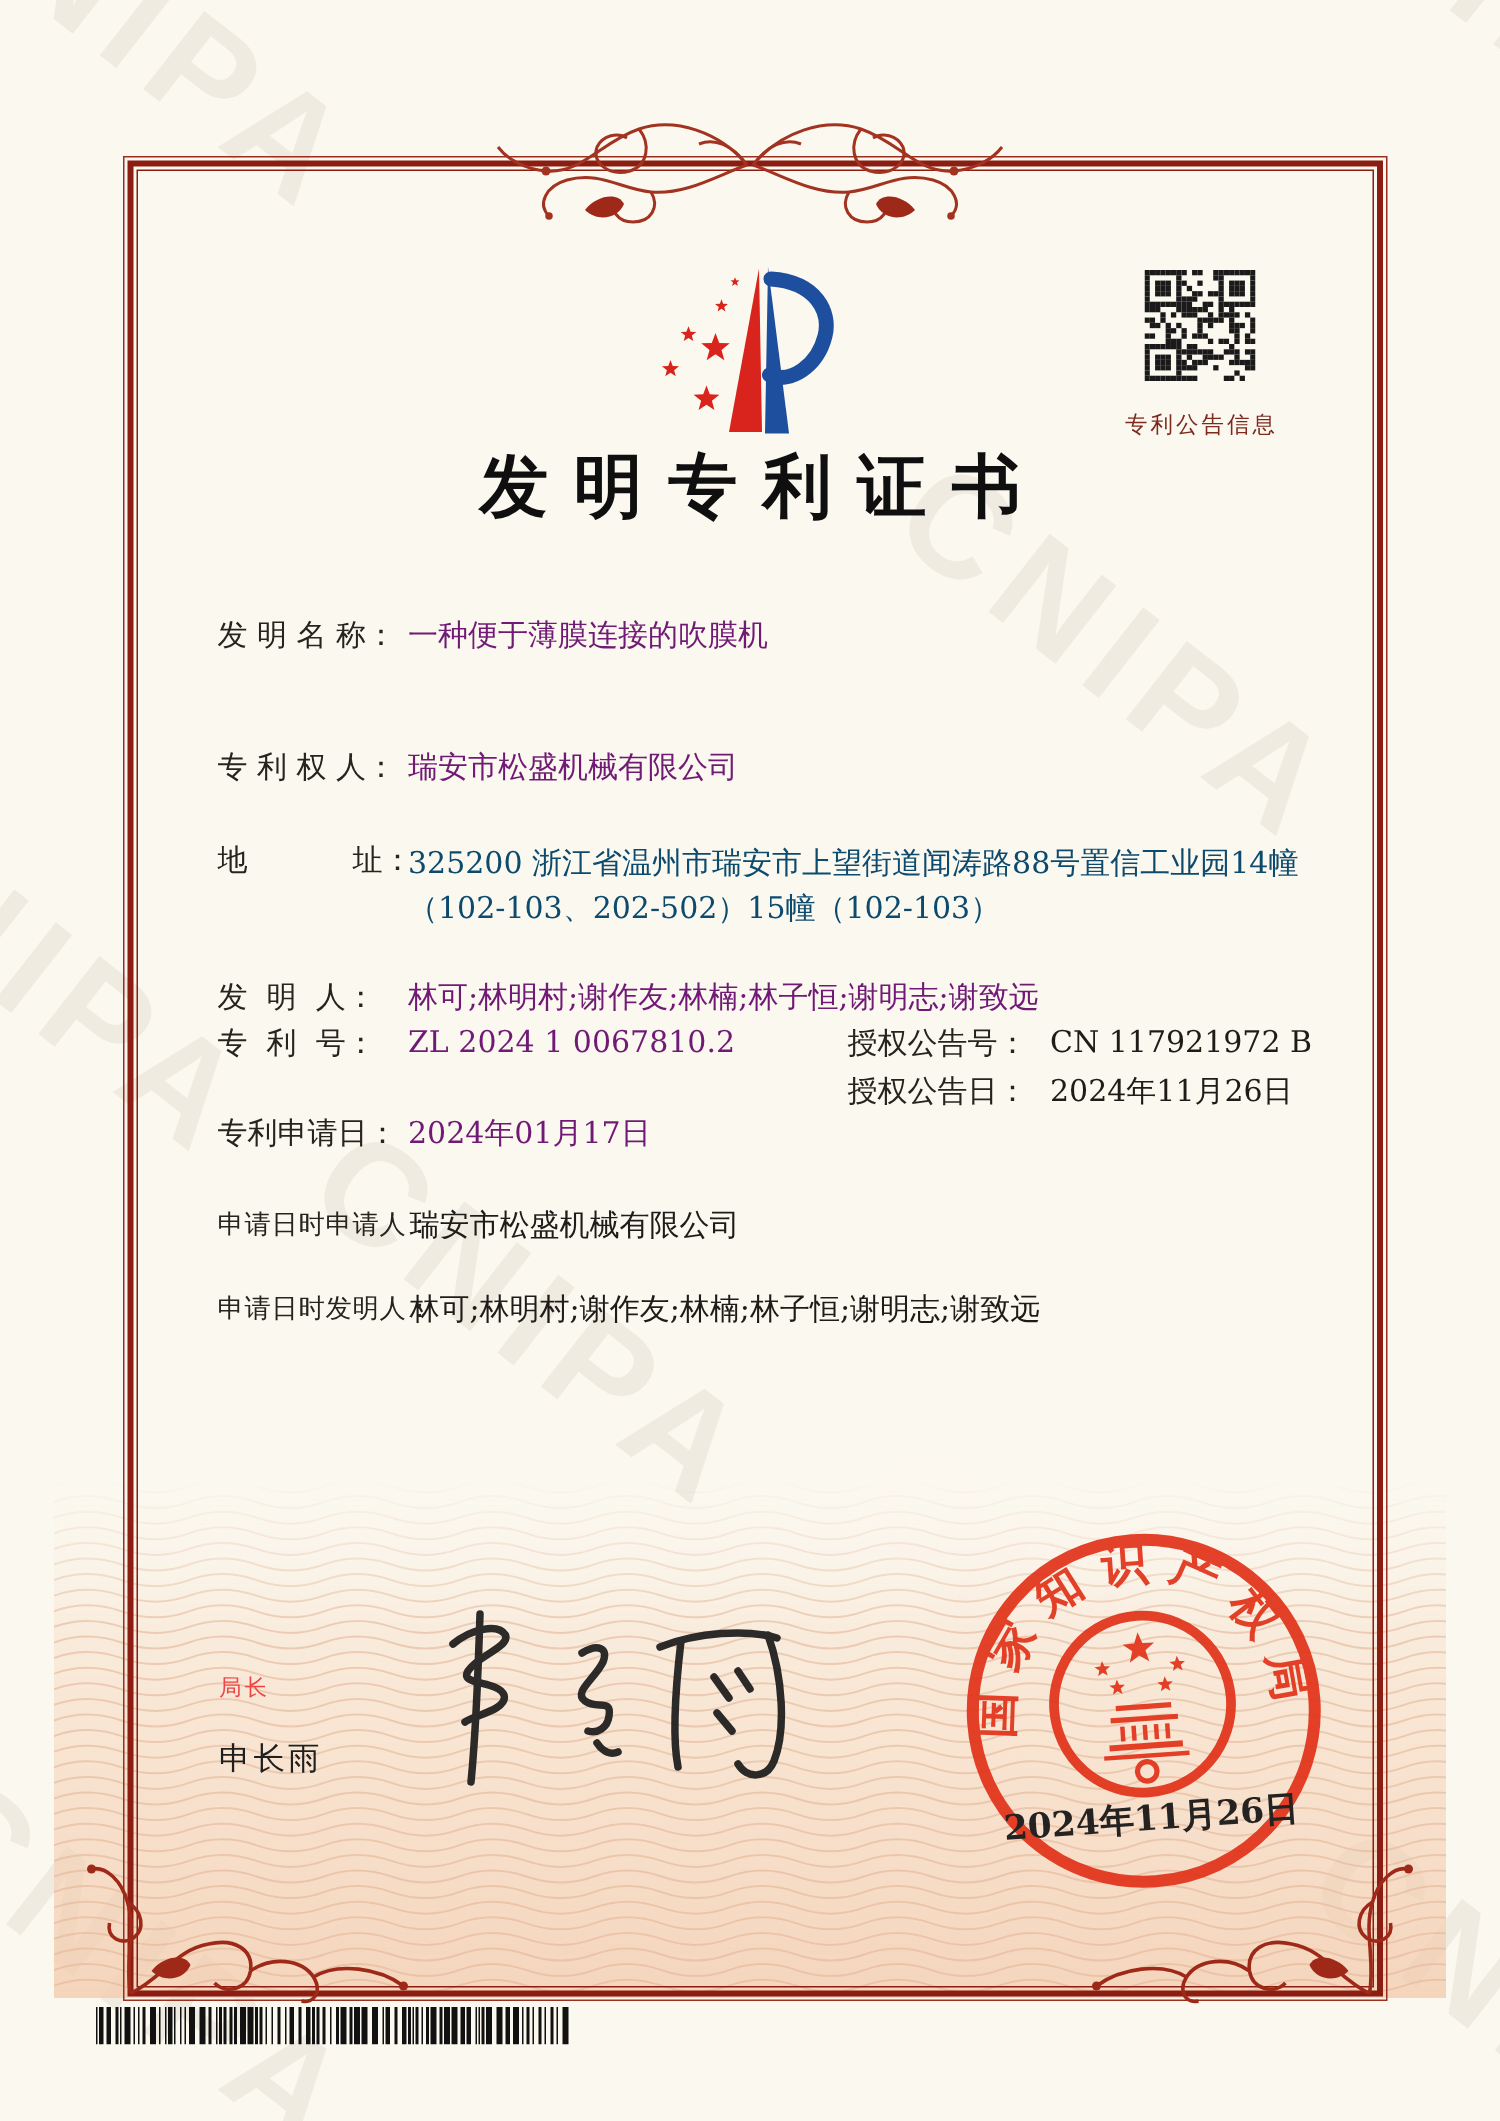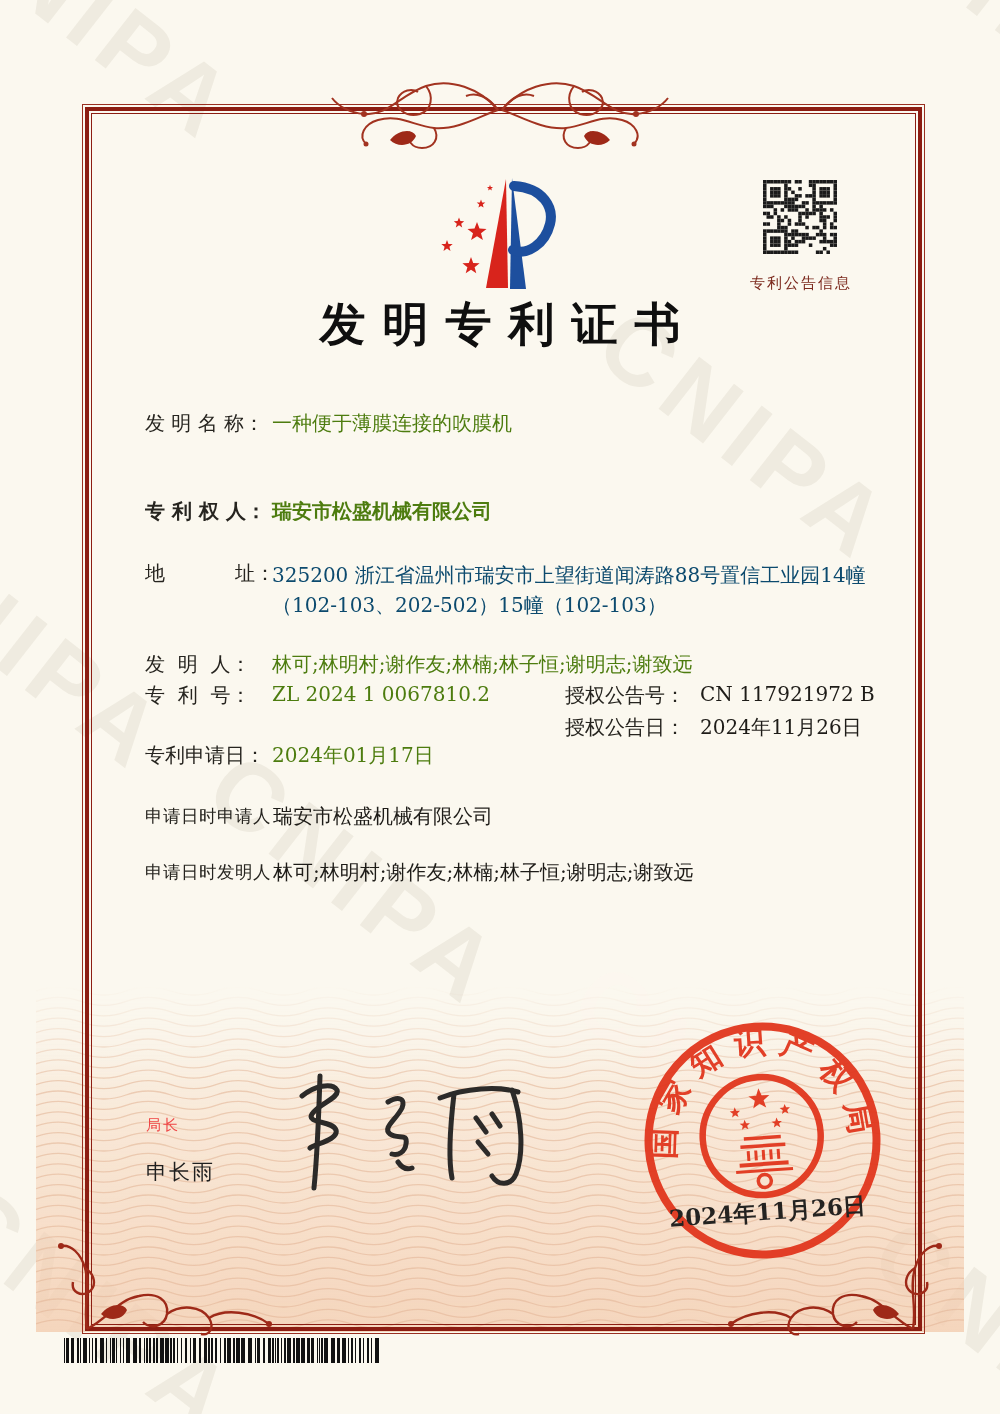--- a/index.html
+++ b/index.html
@@ -32,21 +32,21 @@
   .logo{position:absolute;left:424px;top:166px;z-index:2;}
   .qr{position:absolute;left:763px;top:180px;z-index:2;}
   .qr-caption{position:absolute;left:729px;top:274px;width:144px;z-index:2;text-align:center;
               font-size:15px;letter-spacing:2px;color:#7c2a1e;}
   .title{position:absolute;left:0;top:294px;width:100%;z-index:2;text-align:center;
          font-size:46px;font-weight:bold;letter-spacing:17px;text-indent:17px;color:#0f0f0f;}
 
   
   .row{position:absolute;left:145px;z-index:2;font-size:20px;color:#26241f;white-space:nowrap;}
   .row .lbl{display:inline-block;white-space:pre;}
-  .row .val{position:absolute;left:127px;top:0;white-space:nowrap;color:#4d7c0f;}
+  .row .val{position:absolute;left:127px;top:0;white-space:nowrap;color:#701a75;}
   .row .val-wrap{position:absolute;left:127px;top:0;width:648px;white-space:normal;line-height:30px;color:#0c4a6e;}
   .rrow{position:absolute;left:565px;z-index:2;font-size:20px;color:#26241f;white-space:nowrap;}
   .rrow .val{position:absolute;left:135px;top:0;white-space:nowrap;color:#1e1c18;}
   .row .lblw{display:inline-block;white-space:pre;font-size:17.5px;letter-spacing:.5px;line-height:23px;}
   .row .valw{position:absolute;left:128px;top:0;white-space:nowrap;color:#1e1c18;}
 
   
   .body-line{position:absolute;z-index:2;font-size:19.5px;color:#1b1916;letter-spacing:.4px;white-space:nowrap;}
 
   
@@ -406,21 +406,21 @@
   </svg>
   <div class="qr-caption">专利公告信息</div>
 
   <div class="title">发明专利证书</div>
 
   <div class="row" style="top:410px;">
     <span class="lbl">发 明 名 称：</span>
     <span class="val">一种便于薄膜连接的吹膜机</span>
   </div>
 
-  <div class="row" style="top:498px;font-weight:bold;">
+  <div class="row" style="top:498px;">
     <span class="lbl">专 利 权 人：</span>
     <span class="val">瑞安市松盛机械有限公司</span>
   </div>
 
   <div class="row" style="top:560px;">
     <span class="lbl">地           址：</span>
     <span class="val-wrap">325200 浙江省温州市瑞安市上望街道闻涛路88号置信工业园14幢（102-103、202-502）15幢（102-103）</span>
   </div>
 
   <div class="row" style="top:651px;">

